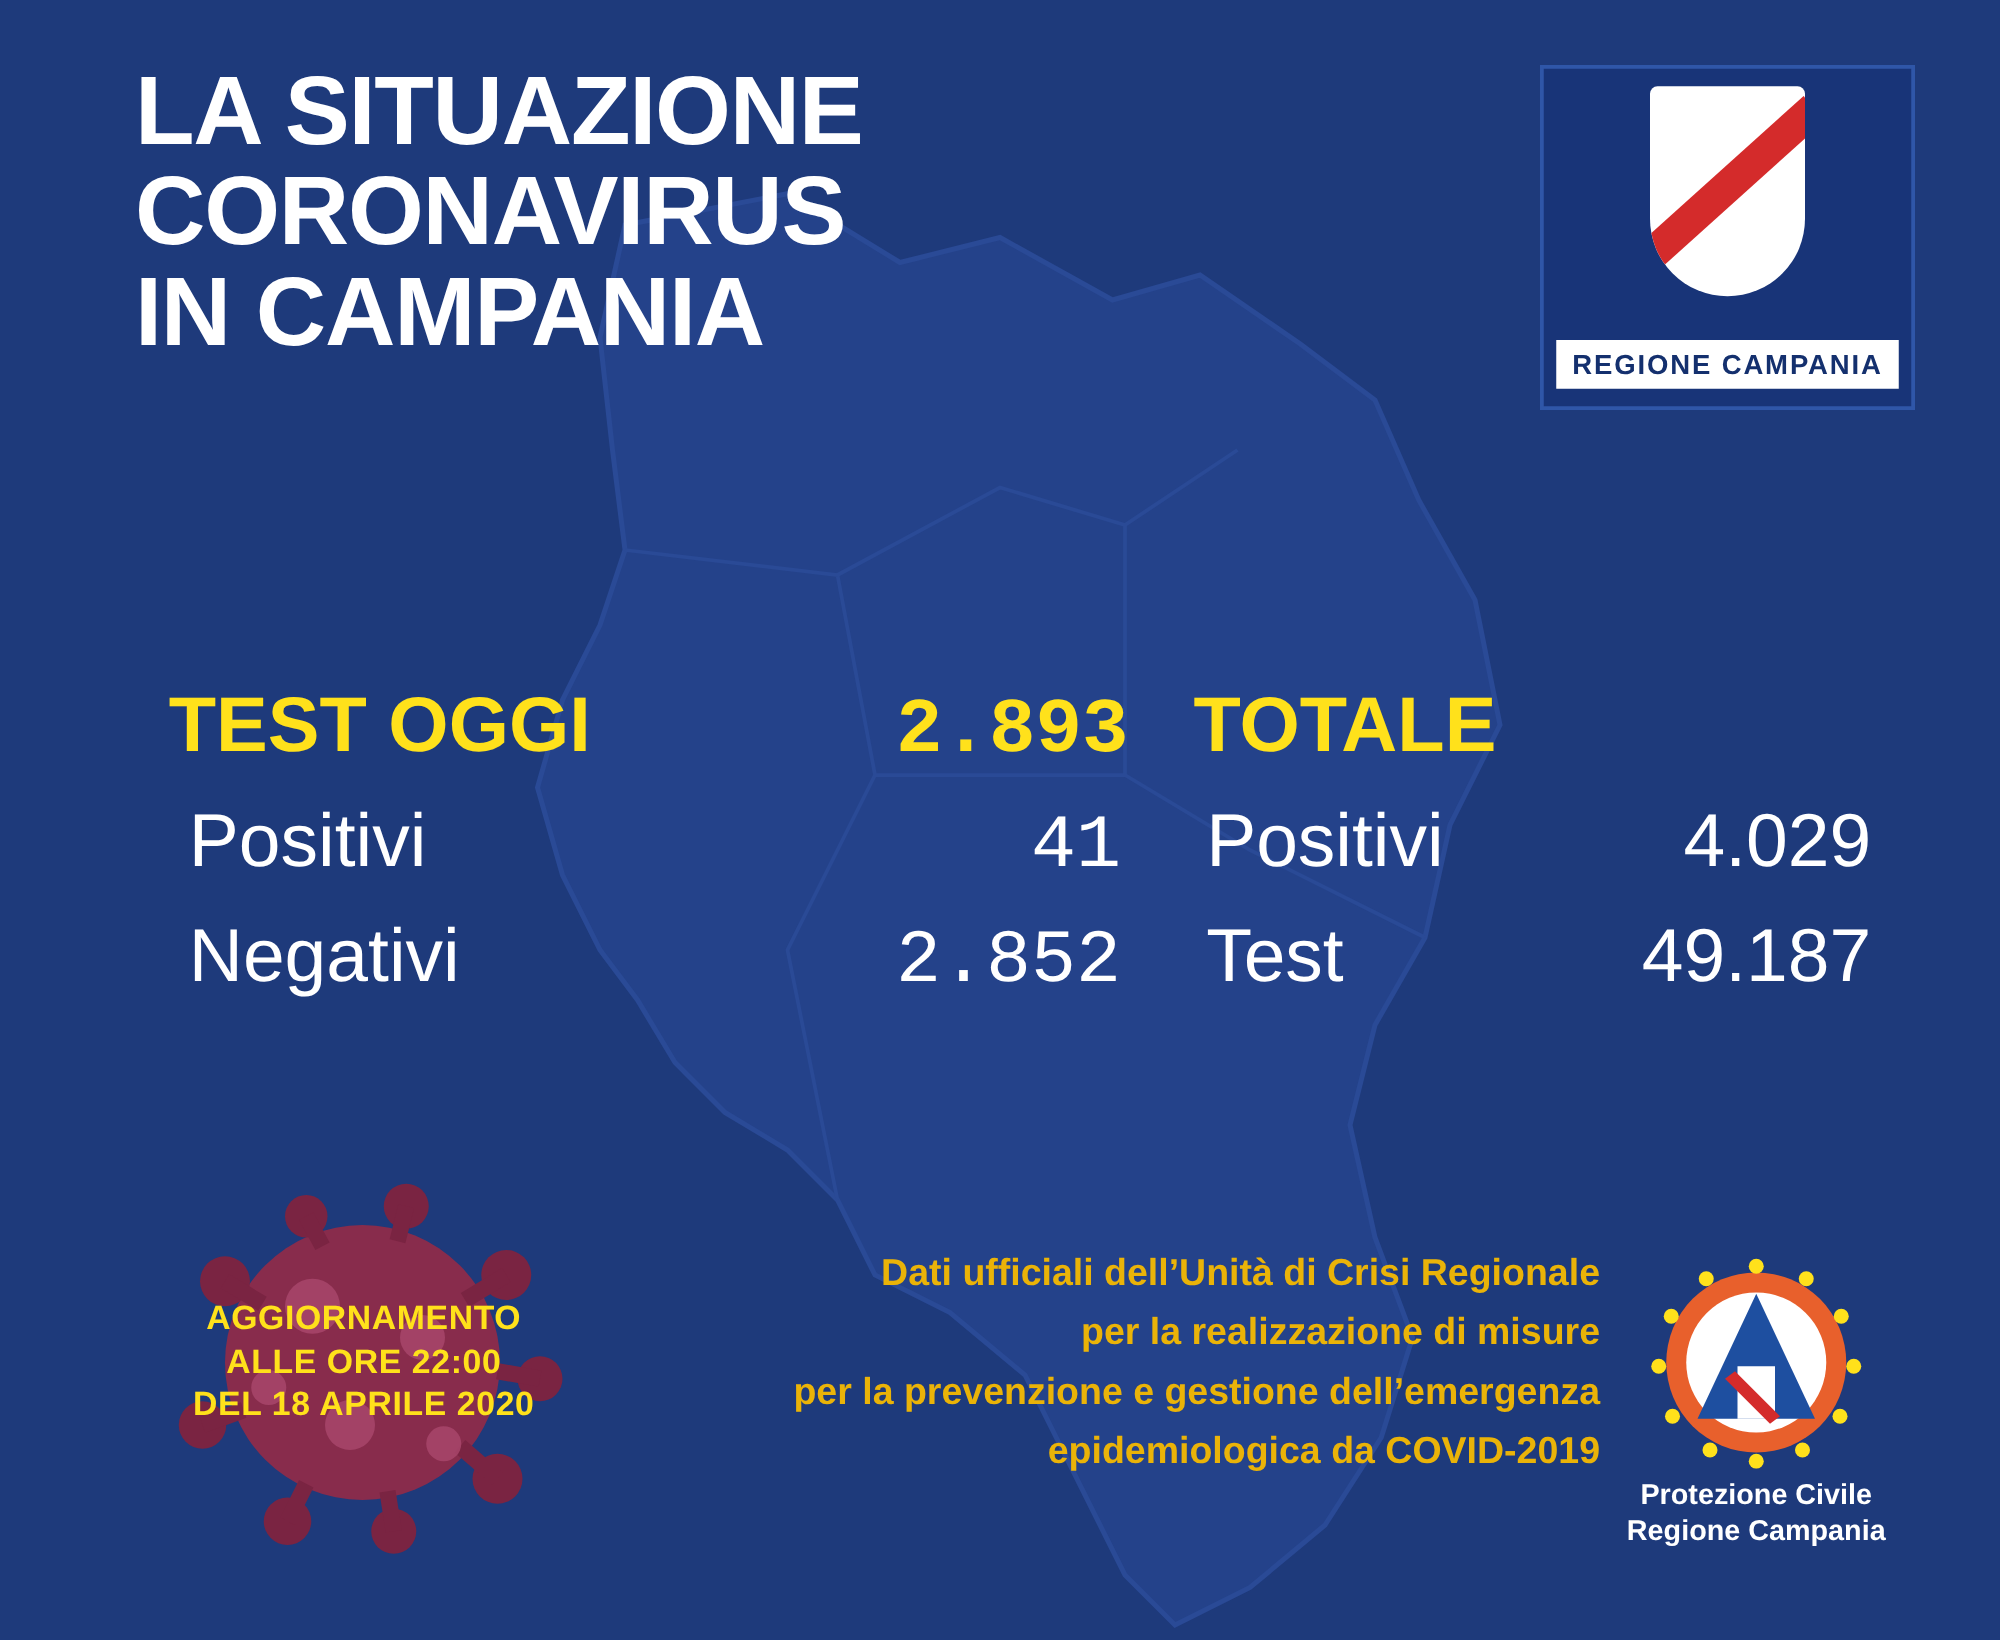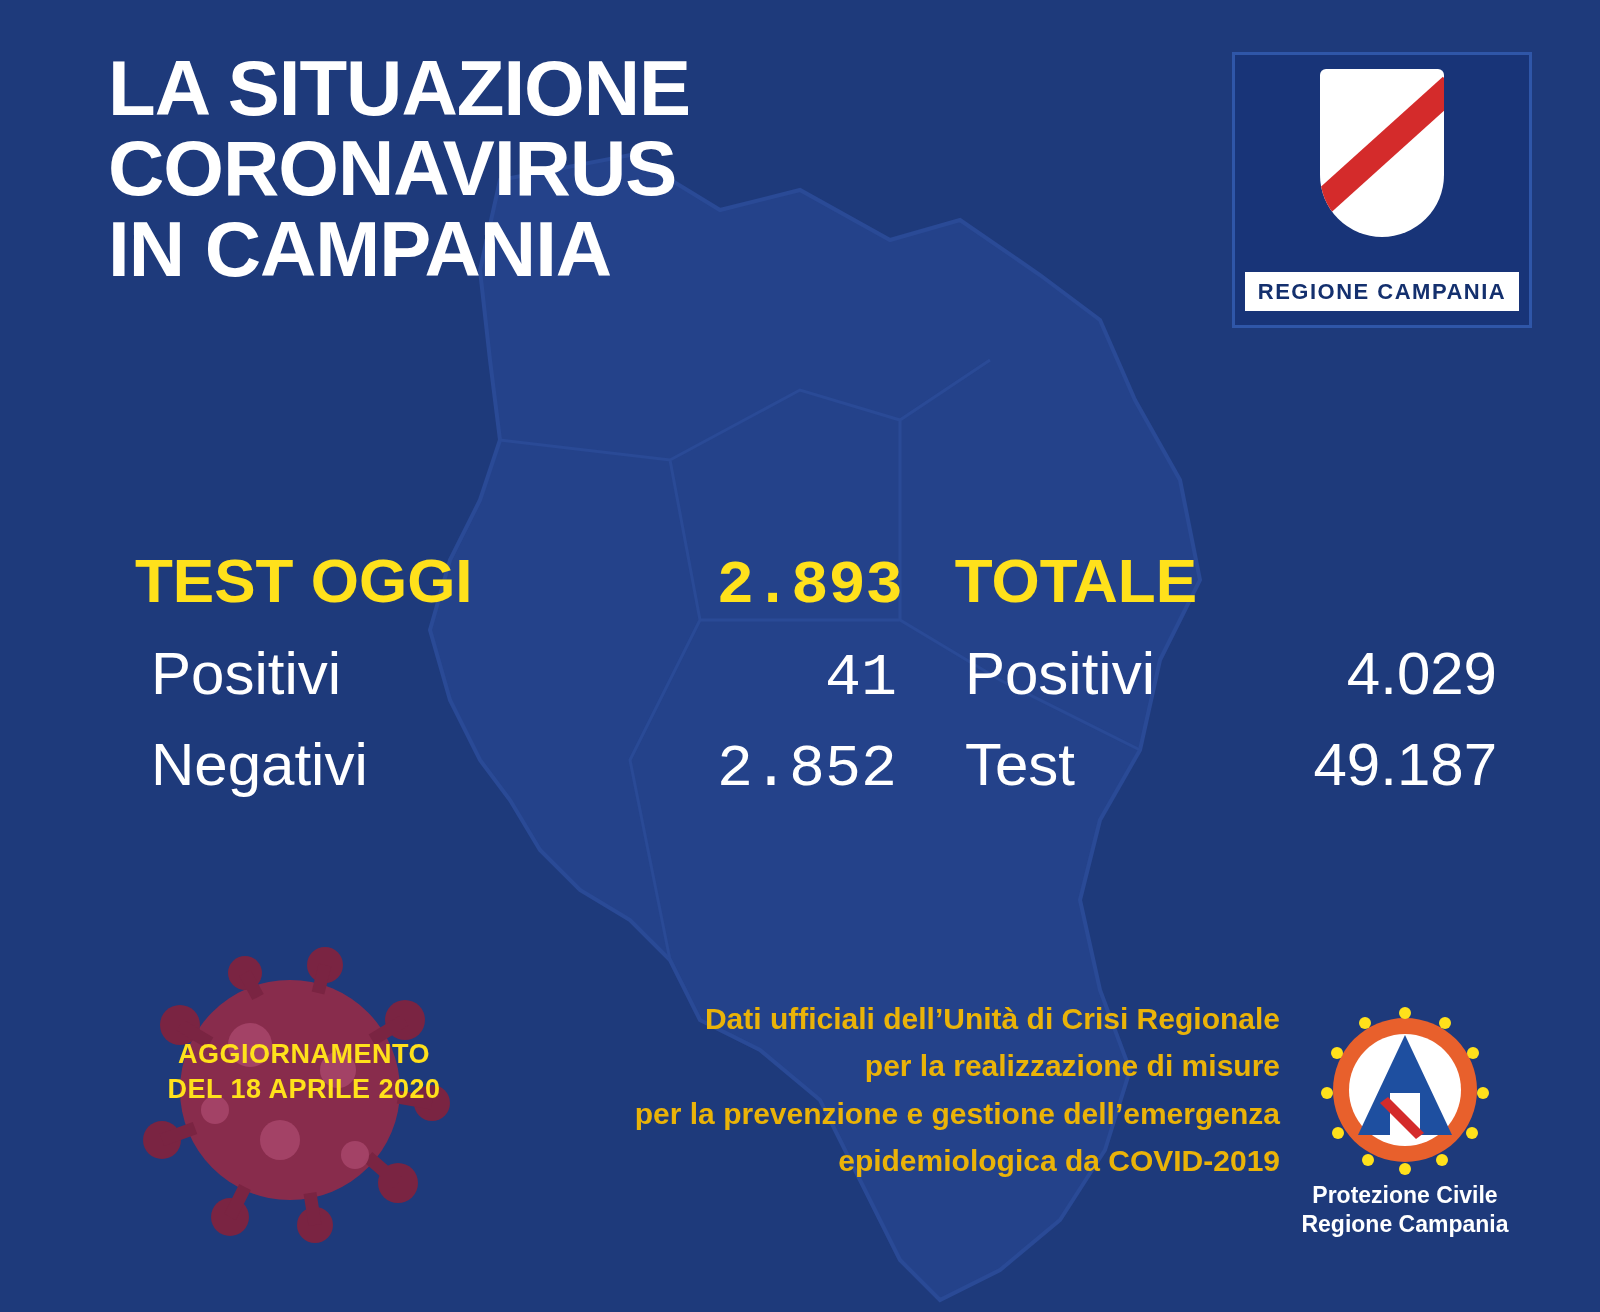--- a/index.html
+++ b/index.html
@@ -109,21 +109,21 @@
     width:360px; height:330px;
     z-index:3;
   }
   .virus {
     position:absolute;
     left:0; top:0;
     width:360px; height:330px;
   }
   .update-text {
     position:absolute;
-    left:19px; top:112px;
+    left:6px; top:112px;
     width:350px;
     text-align:center;
     color:#ffe11b;
     font-size:27px;
     font-weight:bold;
     line-height:1.28;
     letter-spacing:0.5px;
     z-index:4;
   }
 
@@ -249,20 +249,21 @@
       <g fill="#a8466b" opacity="0.85">
         <circle cx="140" cy="120" r="22"></circle>
           <circle cx="228" cy="145" r="18"></circle>
         <circle cx="170" cy="215" r="20"></circle>
           <circle cx="245" cy="230" r="14"></circle>
         <circle cx="105" cy="185" r="14"></circle>
       </g>
     </svg>
     <div class="update-text">
       <div>AGGIORNAMENTO</div>
+      <div>ALLE ORE 22:00</div>
       <div>DEL 18 APRILE 2020</div>
     </div>
   </div>
 
   <div class="footer-note">
     <div>Dati ufficiali dell’Unità di Crisi Regionale</div>
     <div>per la realizzazione di misure</div>
     <div>per la prevenzione e gestione dell’emergenza</div>
     <div>epidemiologica da COVID-2019</div>
   </div>

